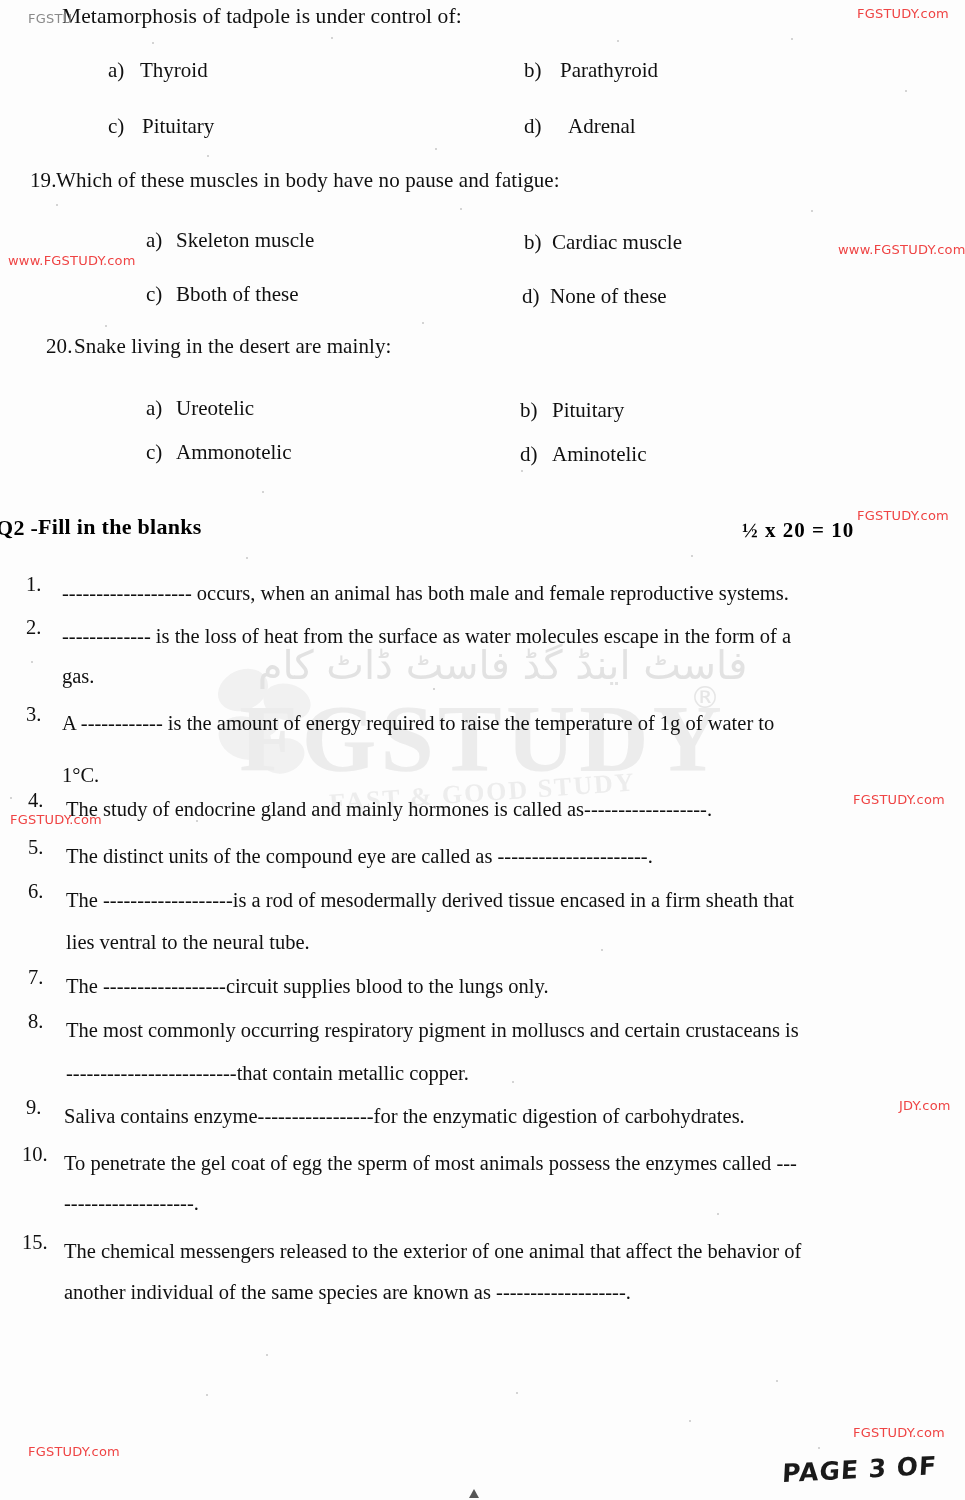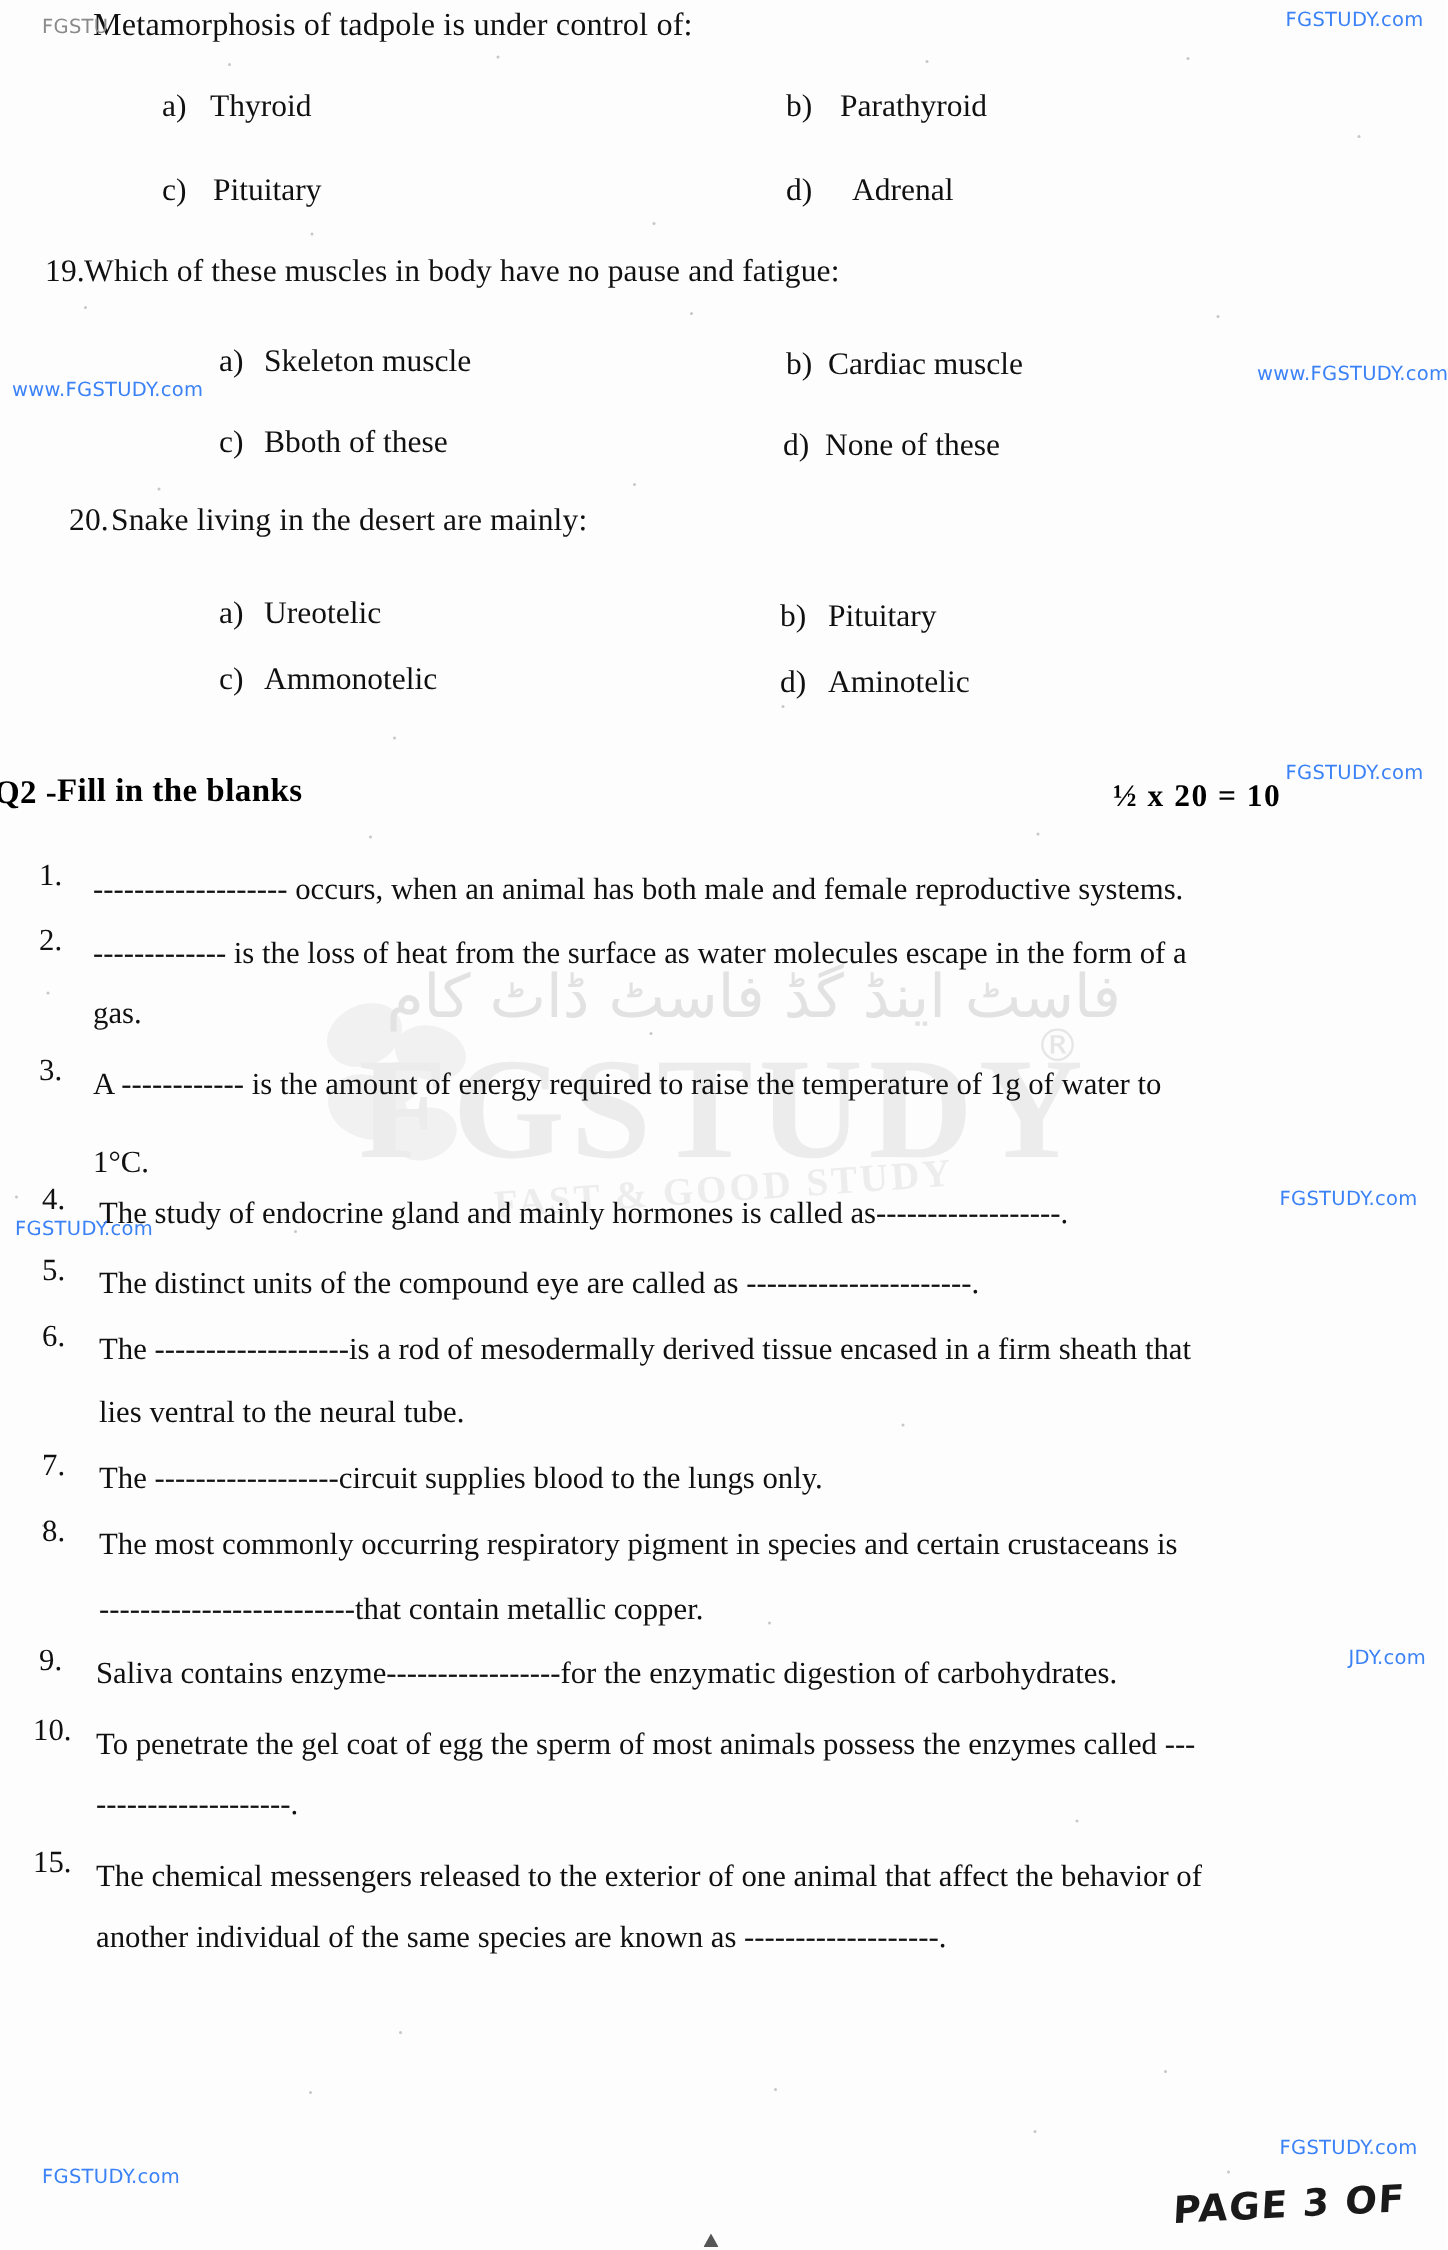--- a/index.html
+++ b/index.html
@@ -88,21 +88,21 @@
     height: 130px;
     z-index: 0;
     opacity: .75;
   }
 
   
   .wm-small {
     position: absolute;
     font-family: "DejaVu Sans", sans-serif;
     font-size: 13px;
-    color: #3b82f6;
+    color: #ef4444;
     white-space: nowrap;
     letter-spacing: .2px;
     z-index: 3;
   }
   .wm-small.faint { color: #8a8a8a; }
 
   
   .content { position: relative; z-index: 2; }
 
   .qline {
@@ -255,21 +255,21 @@
     <div class="fib-body" style="left:66px; top:836px;">The distinct units of the compound eye are called as ----------------------.</div>
 
     <div class="fib-num" style="left:28px; top:880px;">6.</div>
     <div class="fib-body" style="left:66px; top:880px;">The -------------------is a rod of mesodermally derived tissue encased in a firm sheath that</div>
     <div class="fib-body" style="left:66px; top:922px;">lies ventral to the neural tube.</div>
 
     <div class="fib-num" style="left:28px; top:966px;">7.</div>
     <div class="fib-body" style="left:66px; top:966px;">The ------------------circuit supplies blood to the lungs only.</div>
 
     <div class="fib-num" style="left:28px; top:1010px;">8.</div>
-    <div class="fib-body" style="left:66px; top:1010px;">The most commonly occurring respiratory pigment in species and certain crustaceans is</div>
+    <div class="fib-body" style="left:66px; top:1010px;">The most commonly occurring respiratory pigment in molluscs and certain crustaceans is</div>
     <div class="fib-body" style="left:66px; top:1053px;">-------------------------that contain metallic copper.</div>
 
     <div class="fib-num" style="left:26px; top:1096px;">9.</div>
     <div class="fib-body" style="left:64px; top:1096px;">Saliva contains enzyme-----------------for the enzymatic digestion of carbohydrates.</div>
 
     <div class="fib-num" style="left:22px; top:1143px;">10.</div>
     <div class="fib-body" style="left:64px; top:1143px;">To penetrate the gel coat of egg the sperm of most animals possess the enzymes called ---</div>
     <div class="fib-body" style="left:64px; top:1183px;">-------------------.</div>
 
     <div class="fib-num" style="left:22px; top:1231px;">15.</div>

